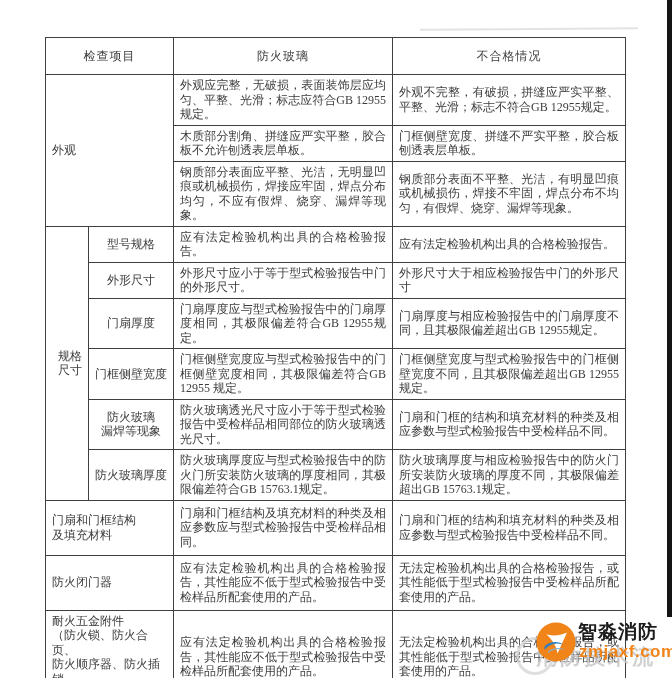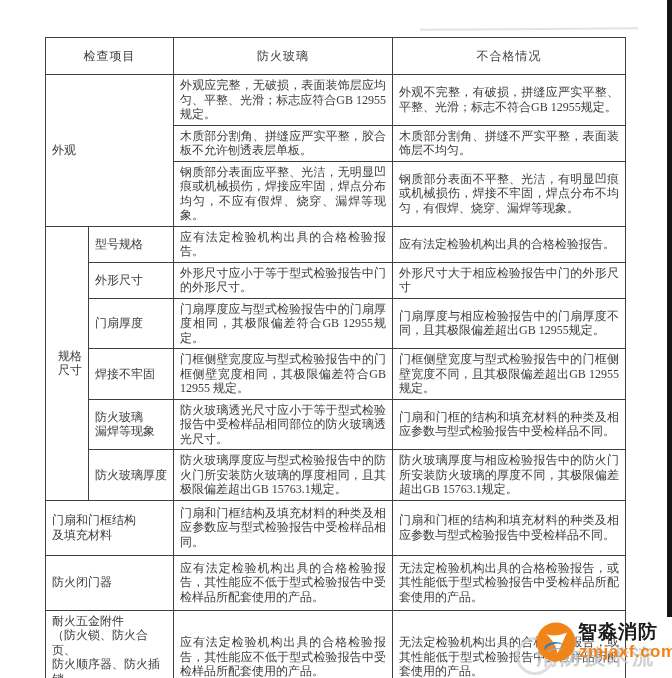--- a/index.html
+++ b/index.html
@@ -19,21 +19,21 @@
     font-size:12px;line-height:14.5px;color:#3c3c3c;
   }
   table.inspection td,table.inspection th{
     border:1px solid #3f3f3f;
     vertical-align:middle;
     padding:3px 6px;
     font-weight:normal;
   }
   th.hdr{height:30px;letter-spacing:1px;}
   td.cell-label{text-align:left;white-space:pre-line;}
-  td.cell-sub{text-align:left;white-space:pre-line;padding:3px 4px;}
+  td.cell-sub{text-align:center;white-space:pre-line;padding:3px 4px;}
   td.cell-narrow{text-align:right;white-space:pre-line;padding:3px 2px;}
   td.cell-text{text-align:justify;text-justify:inter-ideograph;}
   
   .logo{position:absolute;left:510px;top:615px;width:162px;height:63px;}
   .ghost-circle{
     position:absolute;left:6px;top:22px;width:32px;height:32px;
     border:3px solid #d4d4d4;border-radius:50%;opacity:.75;
   }
   .ghost-text{
     position:absolute;left:26px;top:28px;
@@ -75,21 +75,21 @@
       </tr>
     </thead>
     <tbody>
         <tr>
           <td class="cell-label" rowspan="3" colspan="2">外观</td>
           <td class="cell-text">外观应完整，无破损，表面装饰层应均匀、平整、光滑；标志应符合GB 12955规定。</td>
           <td class="cell-text">外观不完整，有破损，拼缝应严实平整、平整、光滑；标志不符合GB 12955规定。</td>
         </tr>
         <tr>
           <td class="cell-text">木质部分割角、拼缝应严实平整，胶合板不允许刨透表层单板。</td>
-          <td class="cell-text">木质部分割角、拼缝不严实平整，表面装饰层不均匀。</td>
+          <td class="cell-text">门框侧壁宽度、拼缝不严实平整，胶合板刨透表层单板。</td>
         </tr>
         <tr>
           <td class="cell-text">钢质部分表面应平整、光洁，无明显凹痕或机械损伤，焊接应牢固，焊点分布均匀，不应有假焊、烧穿、漏焊等现象。</td>
           <td class="cell-text">钢质部分表面不平整、光洁，有明显凹痕或机械损伤，焊接不牢固，焊点分布不均匀，有假焊、烧穿、漏焊等现象。</td>
         </tr>
         <tr>
           <td class="cell-narrow" rowspan="6">规格
 尺寸</td>
           <td class="cell-sub">型号规格</td>
           <td class="cell-text">应有法定检验机构出具的合格检验报告。</td>
@@ -99,33 +99,33 @@
           <td class="cell-sub">外形尺寸</td>
           <td class="cell-text">外形尺寸应小于等于型式检验报告中门的外形尺寸。</td>
           <td class="cell-text">外形尺寸大于相应检验报告中门的外形尺寸</td>
         </tr>
         <tr>
           <td class="cell-sub">门扇厚度</td>
           <td class="cell-text">门扇厚度应与型式检验报告中的门扇厚度相同，其极限偏差符合GB 12955规定。</td>
           <td class="cell-text">门扇厚度与相应检验报告中的门扇厚度不同，且其极限偏差超出GB 12955规定。</td>
         </tr>
         <tr>
-          <td class="cell-sub">焊接不牢固</td>
+          <td class="cell-sub">门框侧壁宽度</td>
           <td class="cell-text">门框侧壁宽度应与型式检验报告中的门框侧壁宽度相同，其极限偏差符合GB 12955 规定。</td>
           <td class="cell-text">门框侧壁宽度与型式检验报告中的门框侧壁宽度不同，且其极限偏差超出GB 12955规定。</td>
         </tr>
         <tr>
           <td class="cell-sub">防火玻璃
 漏焊等现象</td>
           <td class="cell-text">防火玻璃透光尺寸应小于等于型式检验报告中受检样品相同部位的防火玻璃透光尺寸。</td>
           <td class="cell-text">门扇和门框的结构和填充材料的种类及相应参数与型式检验报告中受检样品不同。</td>
         </tr>
         <tr>
           <td class="cell-sub">防火玻璃厚度</td>
-          <td class="cell-text">防火玻璃厚度应与型式检验报告中的防火门所安装防火玻璃的厚度相同，且其极限偏差超出GB 15763.1规定。</td>
+          <td class="cell-text">防火玻璃厚度应与型式检验报告中的防火门所安装防火玻璃的厚度相同，其极限偏差符合GB 15763.1规定。</td>
           <td class="cell-text">防火玻璃厚度与相应检验报告中的防火门所安装防火玻璃的厚度不同，其极限偏差超出GB 15763.1规定。</td>
         </tr>
         <tr>
           <td class="cell-label" rowspan="1" colspan="2">门扇和门框结构
 及填充材料</td>
           <td class="cell-text" style="height: 48px;">门扇和门框结构及填充材料的种类及相应参数应与型式检验报告中受检样品相同。</td>
           <td class="cell-text">门扇和门框的结构和填充材料的种类及相应参数与型式检验报告中受检样品不同。</td>
         </tr>
         <tr>
           <td class="cell-label" rowspan="1" colspan="2">防火闭门器</td>

